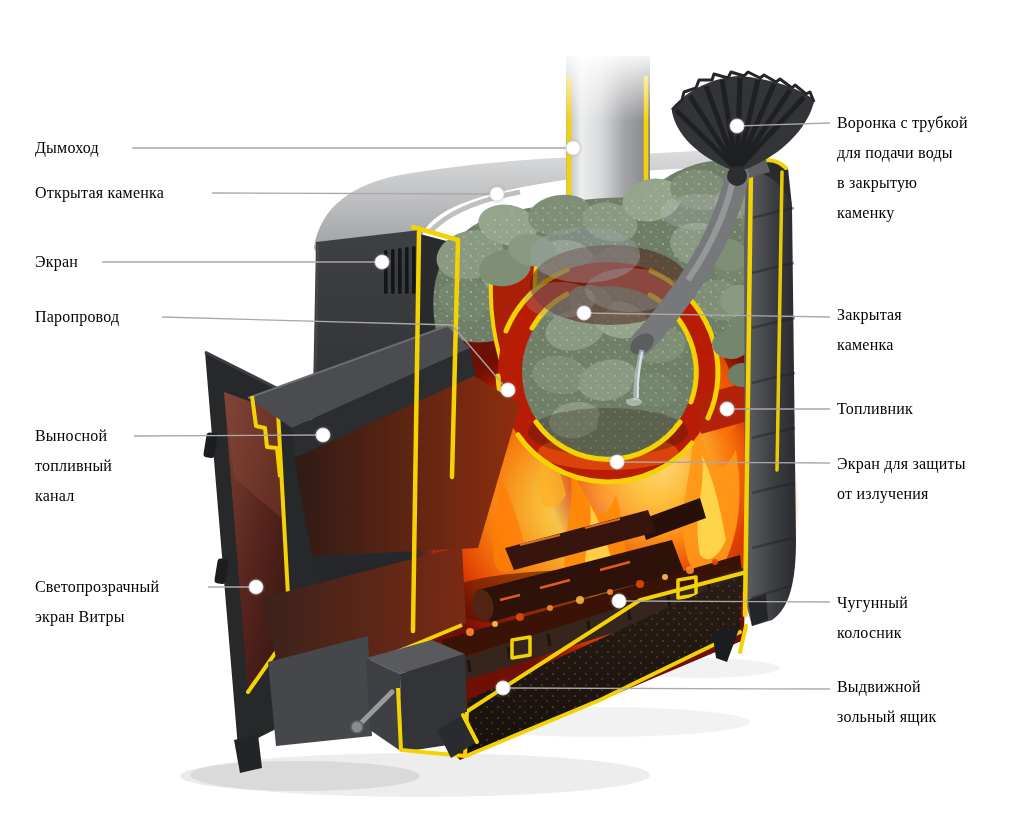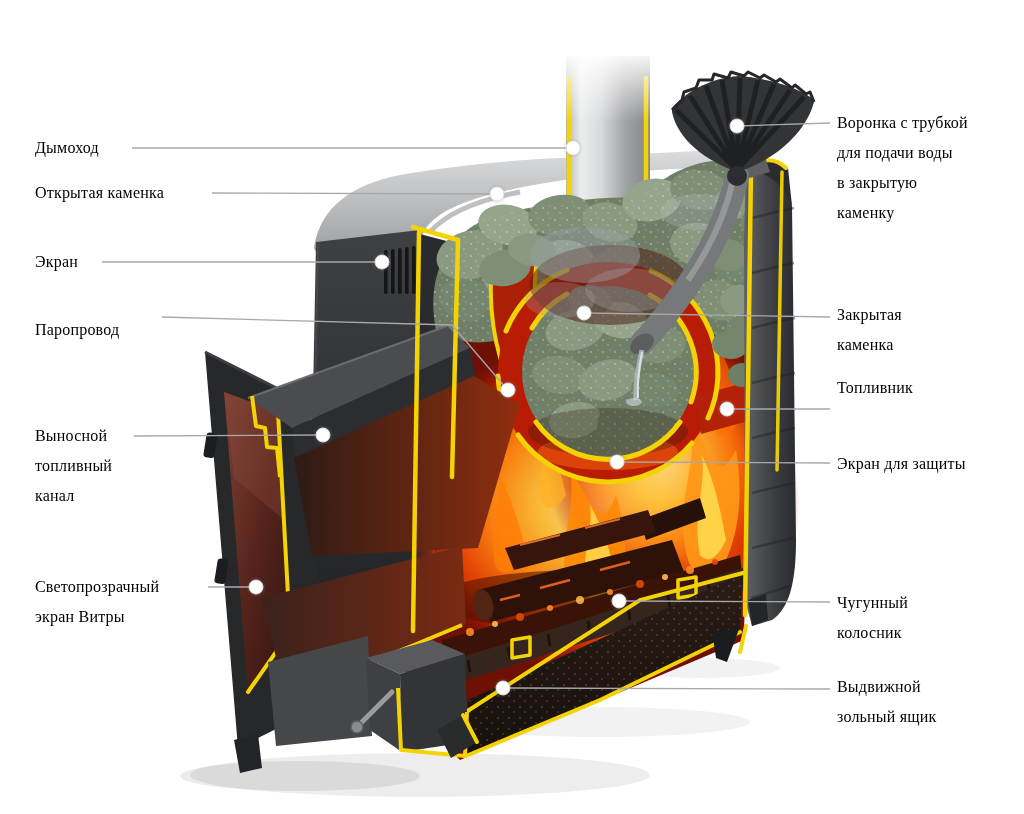--- a/index.html
+++ b/index.html
@@ -371,21 +371,21 @@
 
 <div class="callout left" style="top:133px">
   <span>Дымоход</span>
 </div>
 <div class="callout left" style="top:178px">
   <span>Открытая каменка</span>
 </div>
 <div class="callout left" style="top:247px">
   <span>Экран</span>
 </div>
-<div class="callout left" style="top:315px">
+<div class="callout left" style="top:302px">
   <span>Паропровод</span>
 </div>
 <div class="callout left" style="top:421px">
   <span>Выносной</span>
   <span>топливный</span>
   <span>канал</span>
 </div>
 <div class="callout left" style="top:572px">
   <span>Светопрозрачный</span>
   <span>экран Витры</span>
@@ -394,25 +394,26 @@
 <div class="callout right" style="top:108px">
   <span>Воронка с трубкой</span>
   <span>для подачи воды</span>
   <span>в закрытую</span>
   <span>каменку</span>
 </div>
 <div class="callout right" style="top:300px">
   <span>Закрытая</span>
   <span>каменка</span>
 </div>
-<div class="callout right" style="top:373px">
+<div class="callout right" style="top:394px">
   <span>Топливник</span>
 </div>
 <div class="callout right" style="top:449px">
   <span>Экран для защиты</span>
+  <span>от излучения</span>
 </div>
 <div class="callout right" style="top:588px">
   <span>Чугунный</span>
   <span>колосник</span>
 </div>
 <div class="callout right" style="top:672px">
   <span>Выдвижной</span>
   <span>зольный ящик</span>
 </div>
 

